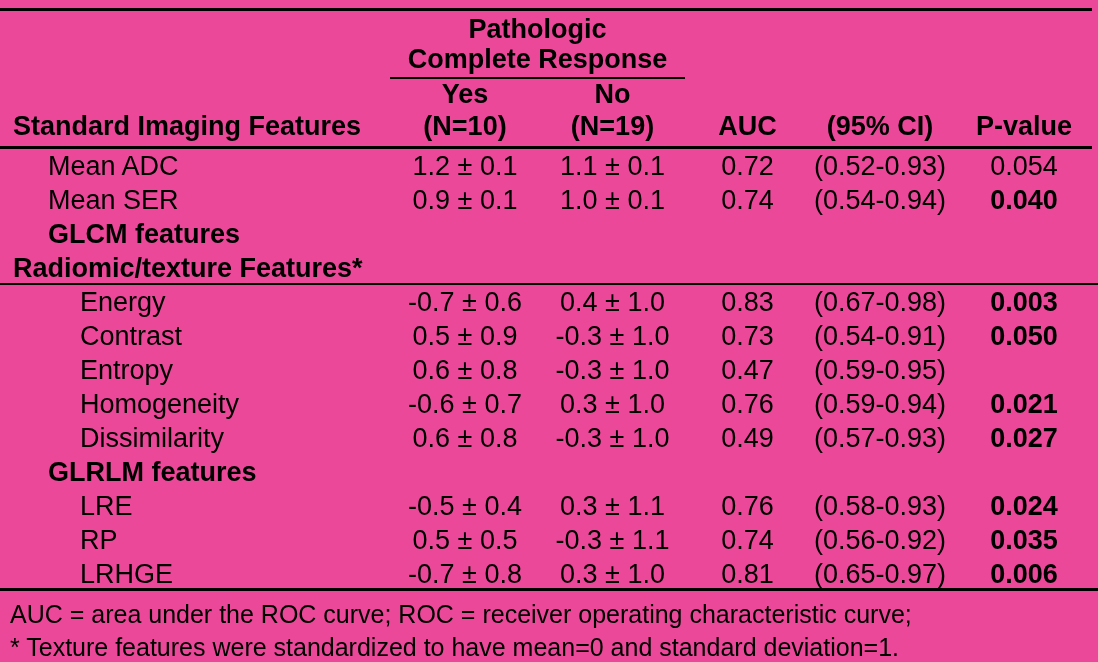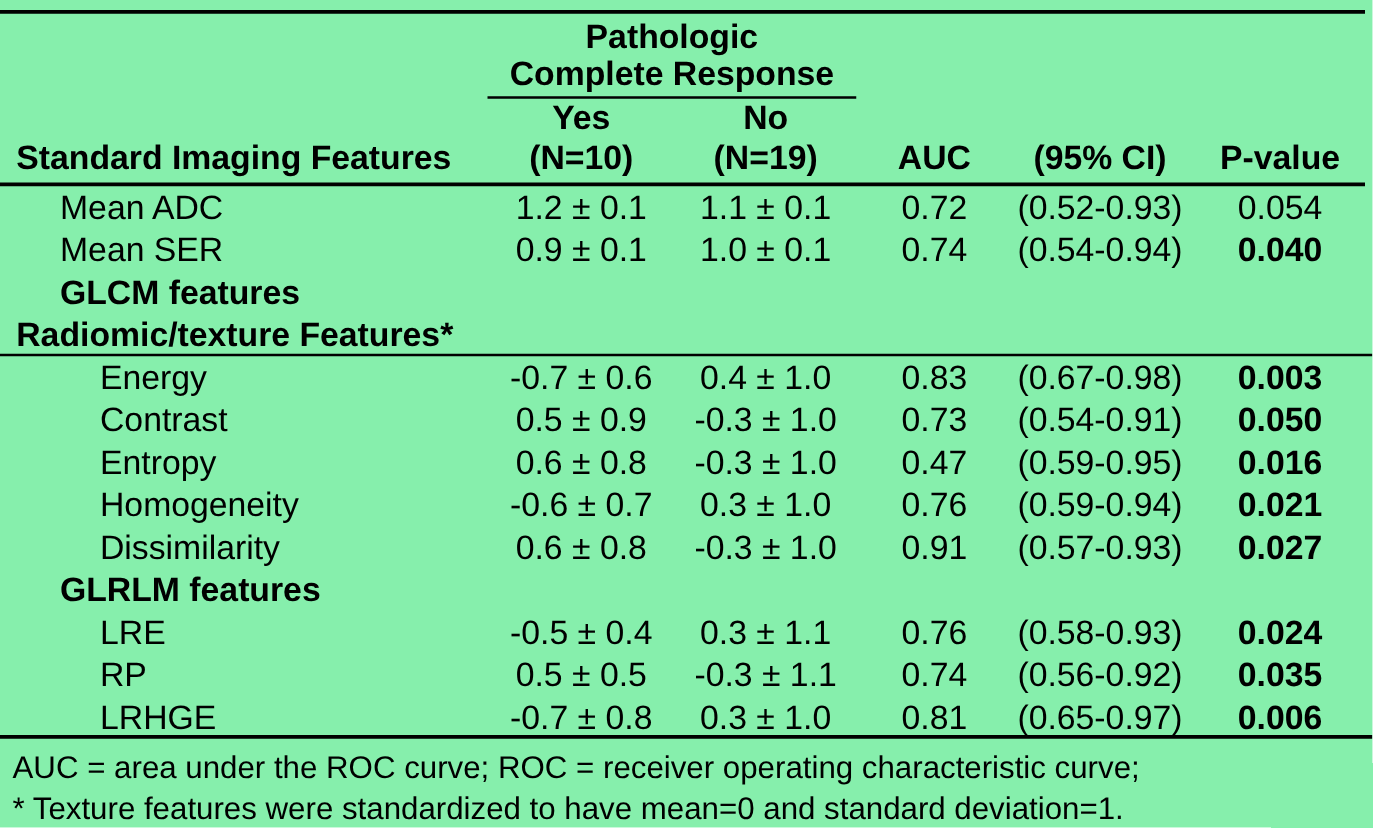--- a/index.html
+++ b/index.html
@@ -1,19 +1,19 @@
 <!DOCTYPE html>
 <html><head>
 <meta charset="utf-8">
 <style>
   html, body { margin: 0; padding: 0; background: #ffffff; }
   .page {
     width: 1098px;
     height: 662px;
-    background: #86efac;
+    background: #ec4899;
     color: #000000;
     font-family: "Liberation Sans", sans-serif;
     font-size: 27px;
     box-sizing: border-box;
     overflow: hidden;
   }
   .rule { background: #000000; width: 1092px; }
   .rule-top { height: 3px; margin-top: 8px; }
   .rule-header { height: 3px; }
   .grid {
@@ -115,35 +115,34 @@
       <div class="cell center">0.73</div>
       <div class="cell center">(0.54-0.91)</div>
       <div class="cell center b">0.050</div>
     </div>
       <div class="grid row">
       <div class="cell indent-2">Entropy</div>
       <div class="cell center">0.6 ± 0.8</div>
       <div class="cell center">-0.3 ± 1.0</div>
       <div class="cell center">0.47</div>
       <div class="cell center">(0.59-0.95)</div>
-      <div class="cell center b">0.016</div>
     </div>
       <div class="grid row">
       <div class="cell indent-2">Homogeneity</div>
       <div class="cell center">-0.6 ± 0.7</div>
       <div class="cell center">0.3 ± 1.0</div>
       <div class="cell center">0.76</div>
       <div class="cell center">(0.59-0.94)</div>
       <div class="cell center b">0.021</div>
     </div>
       <div class="grid row">
       <div class="cell indent-2">Dissimilarity</div>
       <div class="cell center">0.6 ± 0.8</div>
       <div class="cell center">-0.3 ± 1.0</div>
-      <div class="cell center">0.91</div>
+      <div class="cell center">0.49</div>
       <div class="cell center">(0.57-0.93)</div>
       <div class="cell center b">0.027</div>
     </div>
       <div class="grid row">
       <div class="cell indent-1 b">GLRLM features</div>
       <div class="cell center"></div>
       <div class="cell center"></div>
       <div class="cell center"></div>
       <div class="cell center"></div>
       <div class="cell center"></div>

